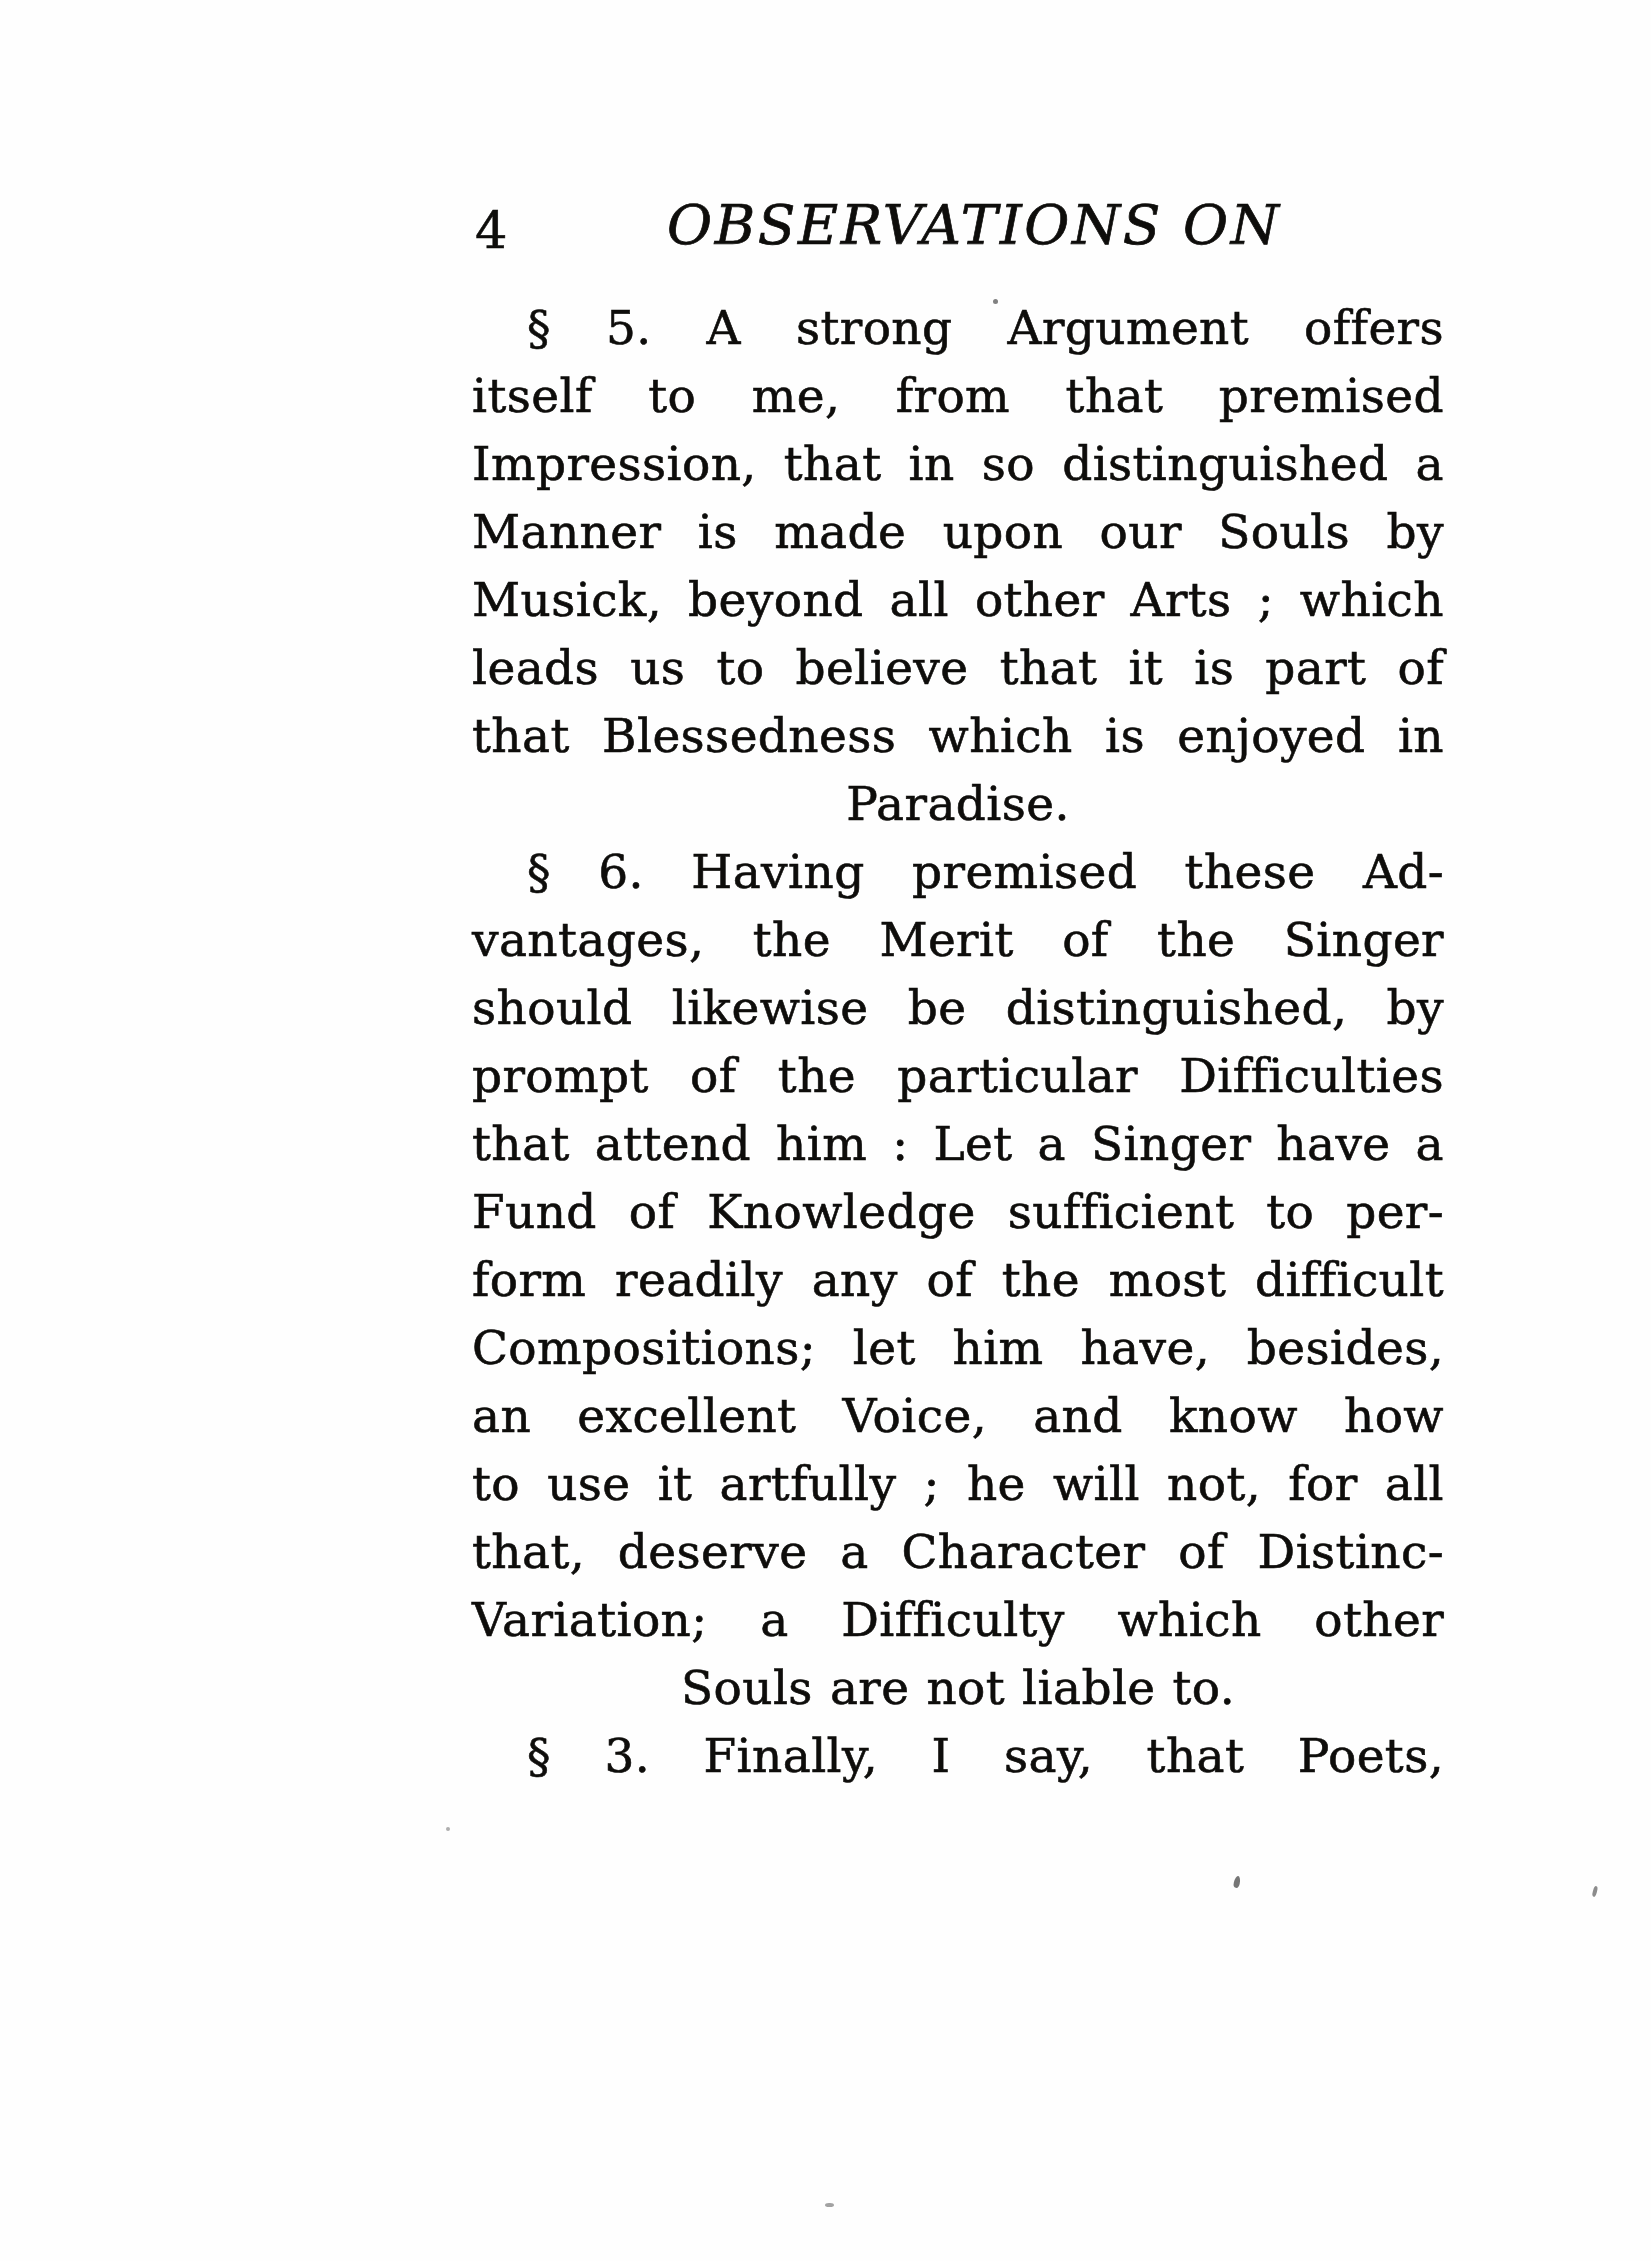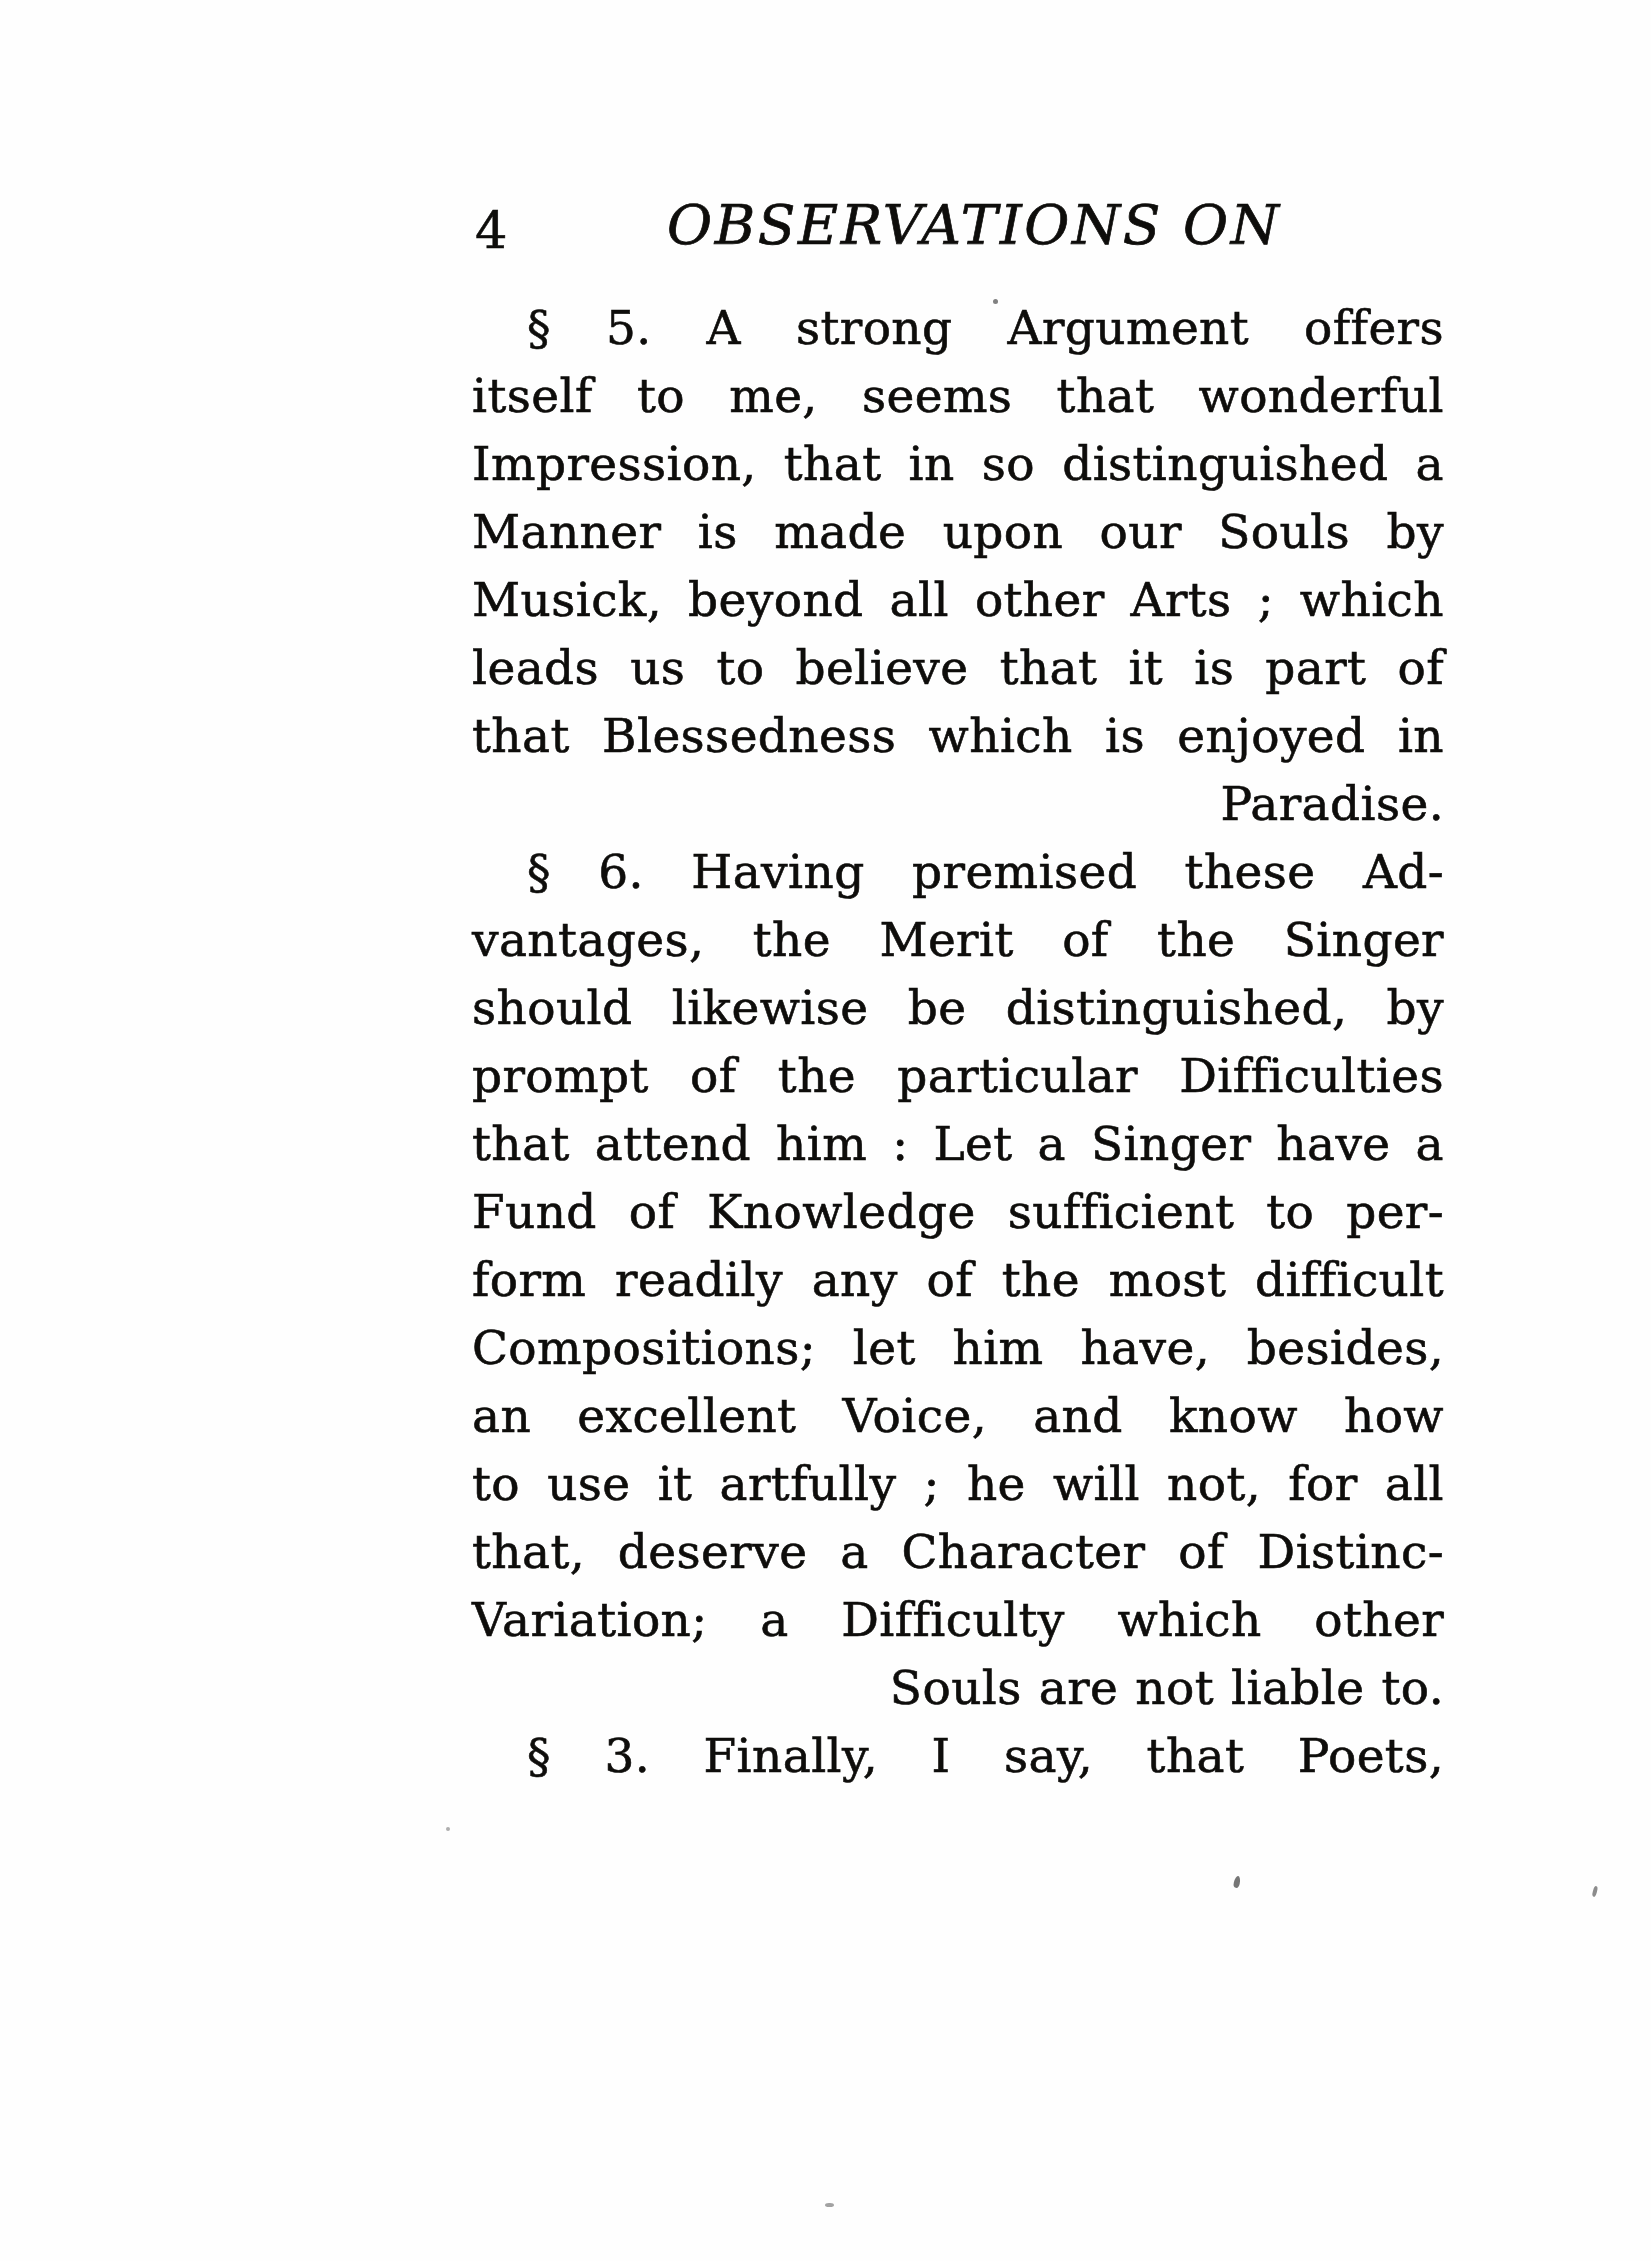--- a/index.html
+++ b/index.html
@@ -33,21 +33,21 @@
     position: absolute; left: 472px; top: 294px; width: 972px;
   }
   .ln {
     height: 68px; line-height: 68px;
     font-size: 47px;
     letter-spacing: 0.4px; word-spacing: 1.7px;
     text-align: justify; text-align-last: justify;
     -webkit-text-stroke: 0.6px currentColor;
   }
   .ln.indent { padding-left: 55px; }
-  .ln.short { text-align: right; text-align-last: auto; }
+  .ln.short { text-align: center; text-align-last: auto; }
   
   .fn-block {
     position: absolute; left: 459px; top: 1907px; width: 985px;
   }
   .fn-ln {
     height: 52px; line-height: 52px;
     font-size: 35px; font-weight: bold;
     letter-spacing: 0.3px; word-spacing: 0.9px;
     text-align: justify; text-align-last: justify;
   }
@@ -66,21 +66,21 @@
 </head>
 <body>
 
 <div class="page">
 
   <div class="header-num">4</div>
   <div class="header-title">OBSERVATIONS ON</div>
 
   <div class="body-block">
     <div class="ln indent">§ 5. A strong Argument offers</div>
-    <div class="ln">itself to me, seems that wonderful</div>
+    <div class="ln">itself to me, from that premised</div>
     <div class="ln">Impression, that in so distinguished a</div>
     <div class="ln">Manner is made upon our Souls by</div>
     <div class="ln">Musick, beyond all other Arts ; which</div>
     <div class="ln">leads us to believe that it is part of</div>
     <div class="ln">that Blessedness which is enjoyed in</div>
     <div class="ln short">Paradise.</div>
     <div class="ln indent">§ 6. Having premised these Ad-</div>
     <div class="ln">vantages, the Merit of the Singer</div>
     <div class="ln">should likewise be distinguished, by</div>
     <div class="ln">prompt of the particular Difficulties</div>

